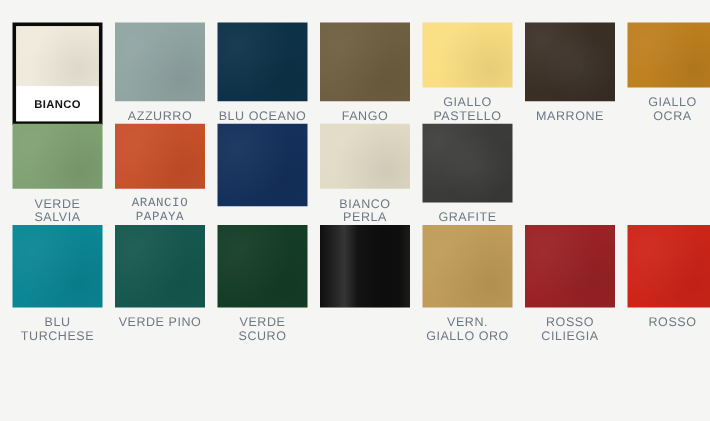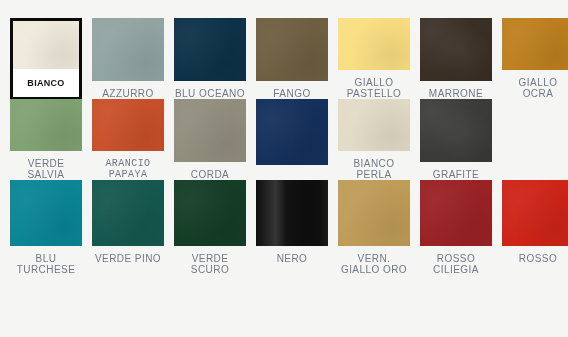--- a/index.html
+++ b/index.html
@@ -179,26 +179,20 @@
       </div>
       <div class="swatch-cell">
         <div class="chip-wrap">
           <div class="chip tex-matte" style="background-color: rgb(201, 80, 42);"></div>
         </div>
         <div class="chip-label" style="color: rgb(110, 120, 132); font-family: Liberation Mono, monospace;">ARANCIO
 PAPAYA</div>
       </div>
       <div class="swatch-cell">
         <div class="chip-wrap">
-          <div class="chip tex-matte" style="background-color: rgb(145, 142, 126);"></div>
-        </div>
-        <div class="chip-label" style="color: rgb(110, 120, 132);">CORDA</div>
-      </div>
-      <div class="swatch-cell">
-        <div class="chip-wrap">
           <div class="chip tex-matte" style="background-color: rgb(20, 48, 92);"></div>
         </div>
       </div>
       <div class="swatch-cell">
         <div class="chip-wrap">
           <div class="chip tex-matte" style="background-color: rgb(226, 219, 198);"></div>
         </div>
         <div class="chip-label" style="color: rgb(110, 120, 132);">BIANCO
 PERLA</div>
       </div>
@@ -227,21 +221,20 @@
         <div class="chip-wrap">
           <div class="chip tex-matte" style="background-color: rgb(20, 61, 38);"></div>
         </div>
         <div class="chip-label" style="color: rgb(110, 120, 132);">VERDE
 SCURO</div>
       </div>
       <div class="swatch-cell">
         <div class="chip-wrap">
           <div class="chip tex-gloss" style="background-color: rgb(16, 15, 15);"></div>
         </div>
-        <div class="chip-label" style="color: rgb(110, 120, 132);">NERO</div>
       </div>
       <div class="swatch-cell">
         <div class="chip-wrap">
           <div class="chip tex-matte" style="background-color: rgb(191, 156, 88);"></div>
         </div>
         <div class="chip-label" style="color: rgb(110, 120, 132);">VERN.
 GIALLO ORO</div>
       </div>
       <div class="swatch-cell">
         <div class="chip-wrap">

